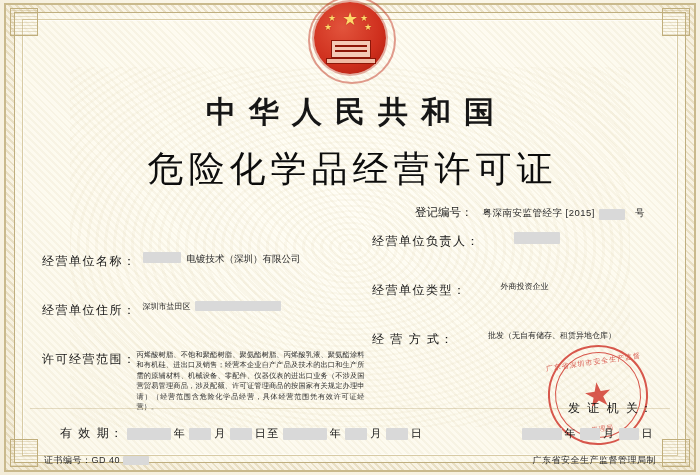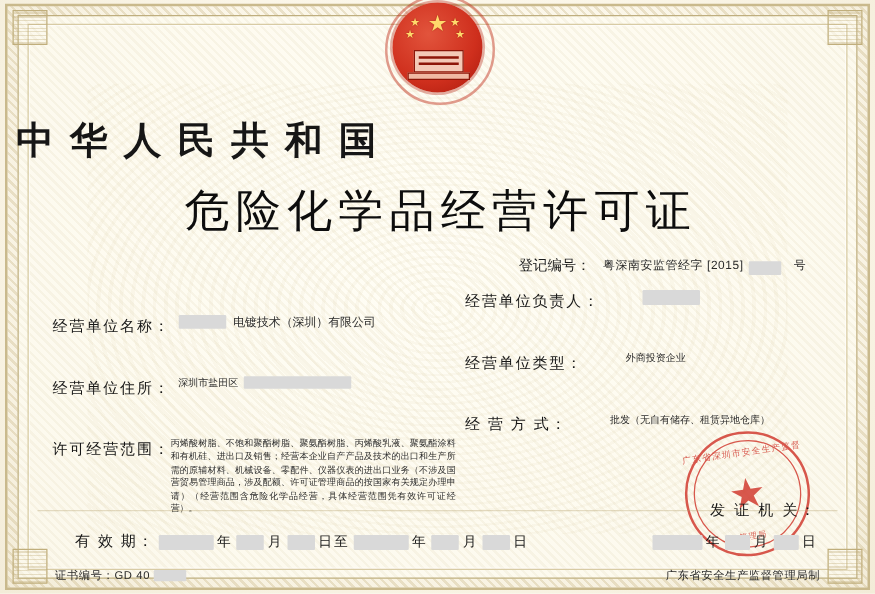--- a/index.html
+++ b/index.html
@@ -78,21 +78,21 @@
   .emblem .s2{left:16px;top:24px;font-size:9px;}
   .emblem .s3{left:52px;top:15px;font-size:9px;}
   .emblem .s4{left:56px;top:24px;font-size:9px;}
   .emblem .bar{
     position:absolute;left:50%;margin-left:-24px;top:62px;width:48px;height:4px;
     background:#f0b9a3;border:1px solid #8d1608;
   }
 
   
   .t-country{
-    position:absolute;left:0;right:0;top:92px;text-align:left;
+    position:absolute;left:0;right:0;top:92px;text-align:center;
     font-family:"DejaVu Serif","Liberation Serif",serif;
     font-weight:bold;font-size:30px;letter-spacing:13px;color:#161616;
     text-indent:13px;
   }
   .t-main{
     position:absolute;left:0;right:0;top:145px;text-align:center;
     font-family:"DejaVu Serif","Liberation Serif",serif;
     font-weight:normal;font-size:36px;letter-spacing:5px;color:#0d0d0d;
     text-indent:5px;
   }

